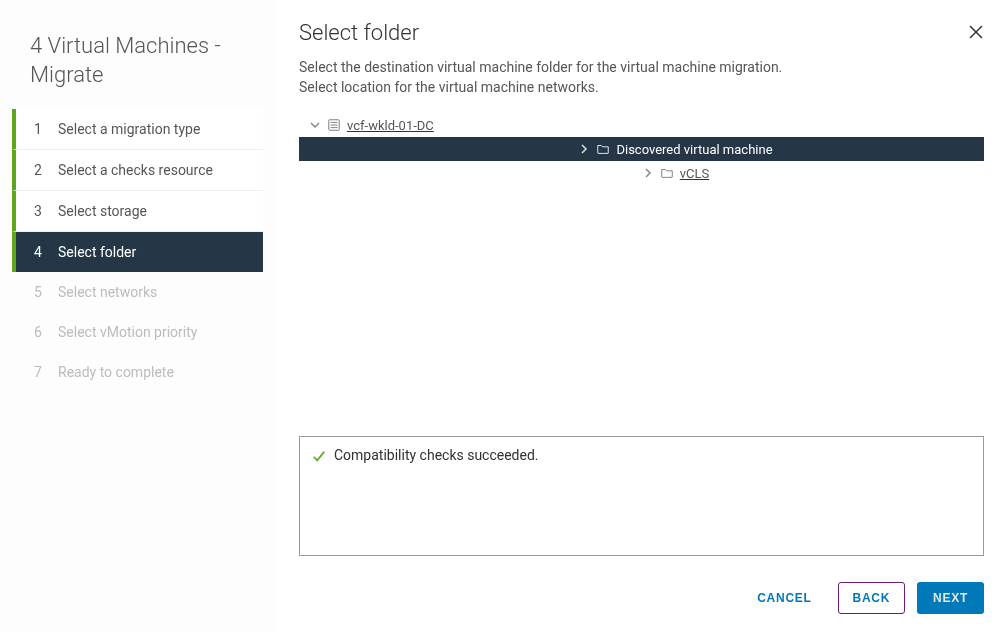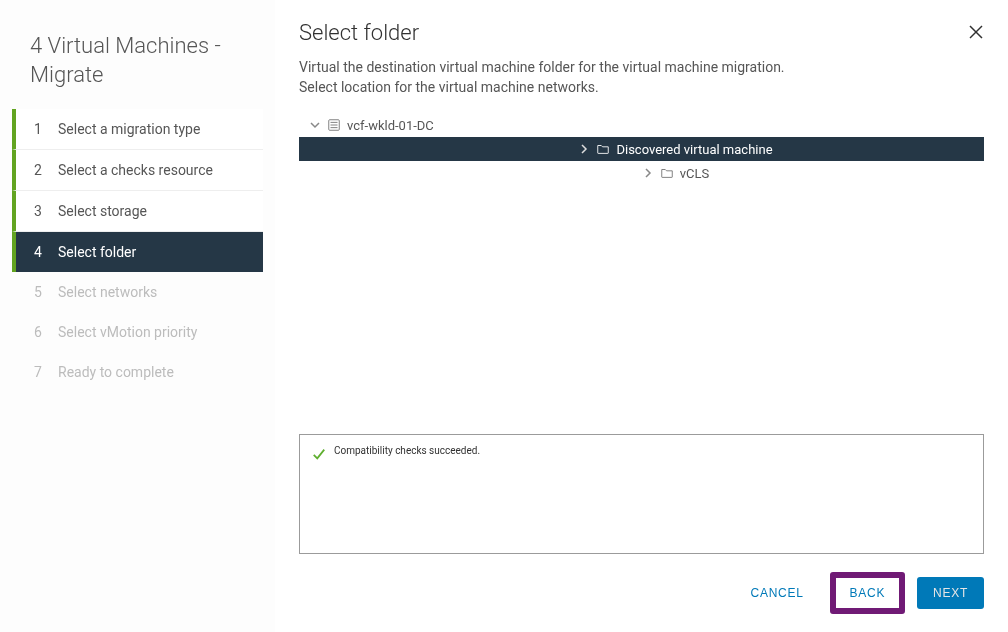--- a/index.html
+++ b/index.html
@@ -84,20 +84,21 @@
       top: 20px;
       right: 20px;
       cursor: pointer;
       background: none;
       border: none;
       padding: 4px;
       color: #313131;
     }
     .tree {
       margin-top: 14px;
+      text-decoration: underline;
     }
     .tree-row {
       display: flex;
       align-items: center;
       height: 24px;
       padding: 0 4px;
       gap: 6px;
       font-size: 13px;
       color: #565656;
       cursor: pointer;
@@ -114,50 +115,51 @@
     }
     .tree-row.selected .toggle { color: #ddd; }
     .tree-row .icon { display: flex; align-items: center; }
     .indent-0 { padding-left: 10px; }
     .indent-1 { padding-left: 72px; justify-content: center; }
     .compat-box {
       border: 1px solid #9b9b9b;
       margin-top: auto;
       padding: 10px 12px;
       height: 120px;
-      font-size: 10px;
+      font-size: 14px;
       color: #313131;
       display: flex;
       gap: 8px;
       align-items: flex-start;
     }
     .compat-box .check-ico { color: #5faf2f; margin-top: 2px; }
     .footer {
       display: flex;
       justify-content: flex-end;
       gap: 12px;
       padding-top: 18px;
       align-items: center;
     }
     .btn {
       font-size: 12px;
       letter-spacing: 0.06em;
-      font-weight: 400;
+      font-weight: 700;
       padding: 8px 14px;
       border-radius: 3px;
       cursor: pointer;
       text-transform: uppercase;
+      margin-top: 8px;
     }
     .btn-cancel {
       border: none;
       background: none;
       color: #0079b8;
     }
     .btn-back {
-      border: 6px solid #701a75;
+      border: 1px solid #701a75;
       background: #ffffff;
       color: #0079b8;
     }
     .btn-next {
       border: none;
       background: #0079b8;
       color: #e5e5e5;
       padding: 9px 16px;
     }
     svg { display: block; }
@@ -203,21 +205,21 @@
 
   <main class="content">
     <button class="close-btn">
       <svg width="16" height="16" viewBox="0 0 16 16" fill="none" stroke="#313131" stroke-width="1.5">
         <line x1="2" y1="2" x2="14" y2="14"></line>
           <line x1="14" y1="2" x2="2" y2="14"></line>
       </svg>
     </button>
 
     <h2 class="content-title">Select folder</h2>
-    <p class="content-desc">Virtual the destination virtual machine folder for the virtual machine migration.</p>
+    <p class="content-desc">Select the destination virtual machine folder for the virtual machine migration.</p>
     <p class="content-desc">Select location for the virtual machine networks.</p>
 
     <div class="tree">
 
     <div class="tree-row indent-0">
           <span class="toggle">
             <svg width="10" height="10" viewBox="0 0 10 10">
               <polyline points="1,3 5,7 9,3" fill="none" stroke="#888" stroke-width="1.5"></polyline>
             </svg>
           </span>

